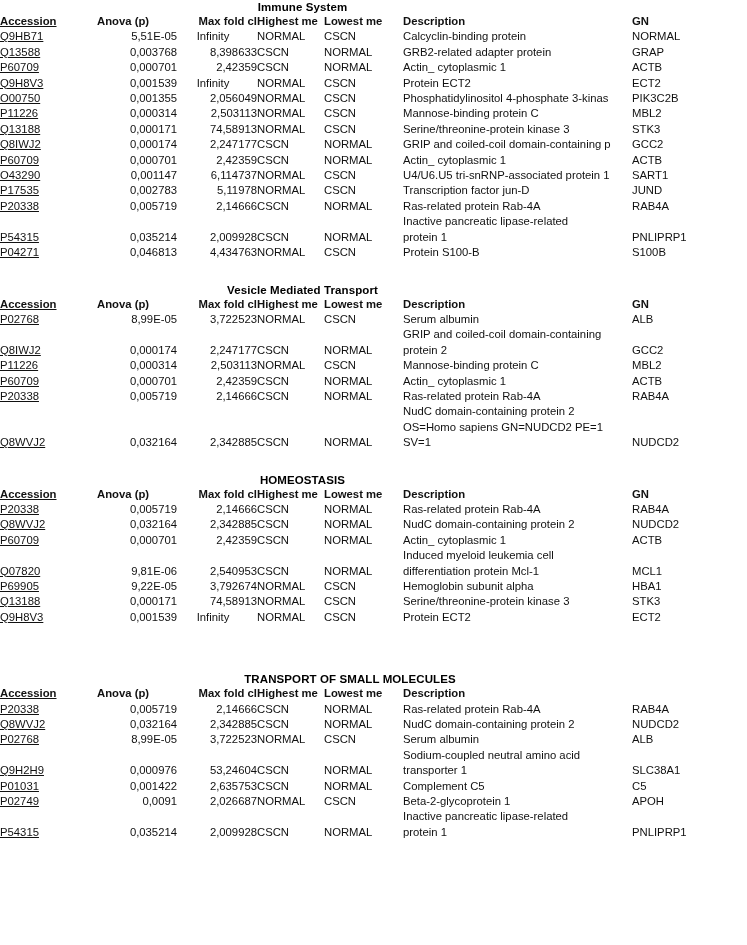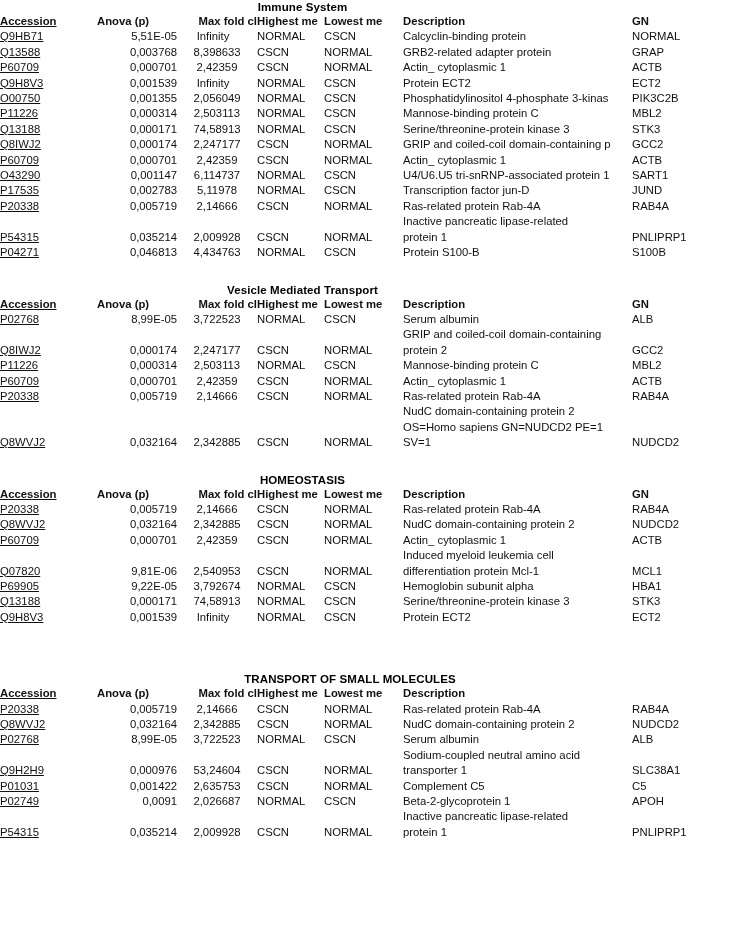--- a/index.html
+++ b/index.html
@@ -72,21 +72,21 @@
   col.c-acc   { width: 97px; }
   col.c-anova { width: 80px; }
   col.c-fold  { width: 80px; }
   col.c-high  { width: 67px; }
   col.c-low   { width: 79px; }
   col.c-desc  { width: 229px; }
   col.c-gn    { width: 115px; }
 
   .col-acc   { text-align: left;  padding-left: 9px; text-decoration: underline; }
   .col-anova { text-align: right; padding-right: 6px; }
-  .col-fold  { text-align: center; padding-right: 6px; }
+  .col-fold  { text-align: right; padding-right: 6px; }
   .col-fold.is-text { text-align: center; padding-left: 4px; padding-right: 12px; margin-top: 20px; }
   .col-high  { text-align: left;  padding-left: 4px; }
   .col-low   { text-align: left;  padding-left: 4px; }
   .col-desc  { text-align: left;  padding-left: 5px; white-space: normal; }
   .col-gn    { text-align: left;  padding-left: 4px; }
 
   th.col-anova { text-align: left; padding-left: 11px; padding-right: 0; }
   th.col-fold  { text-align: right; padding-left: 4px;  padding-right: 0; }
 
   

